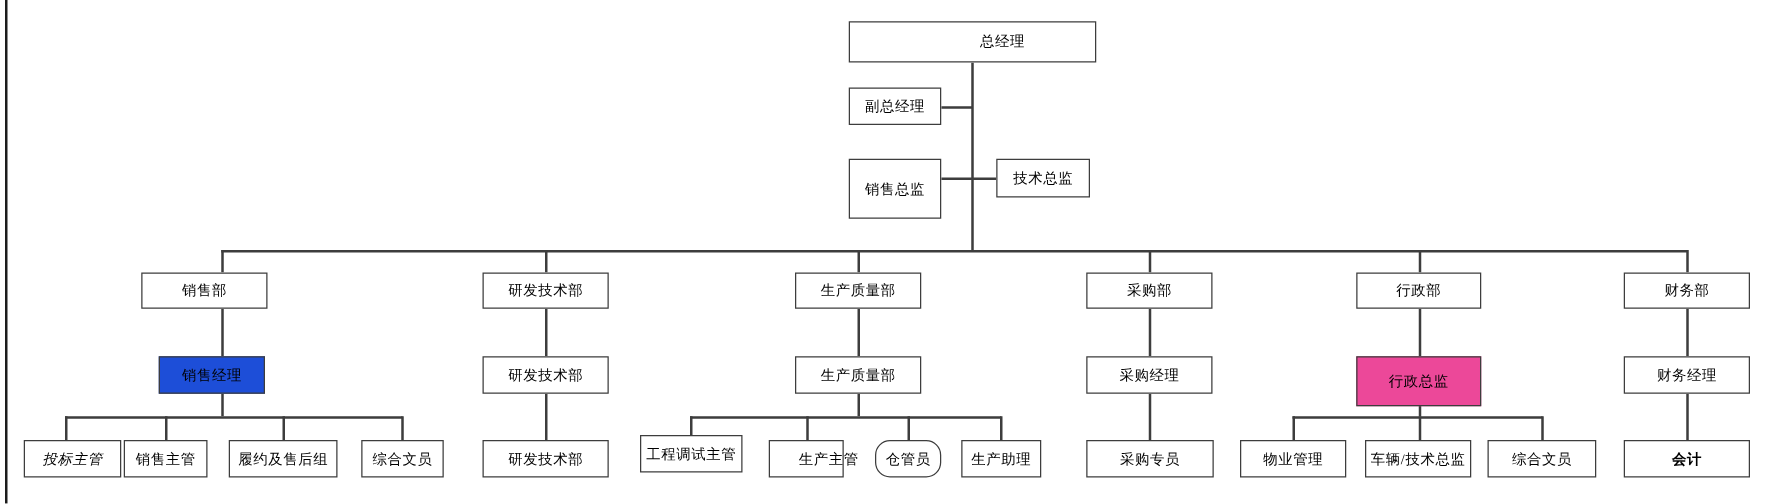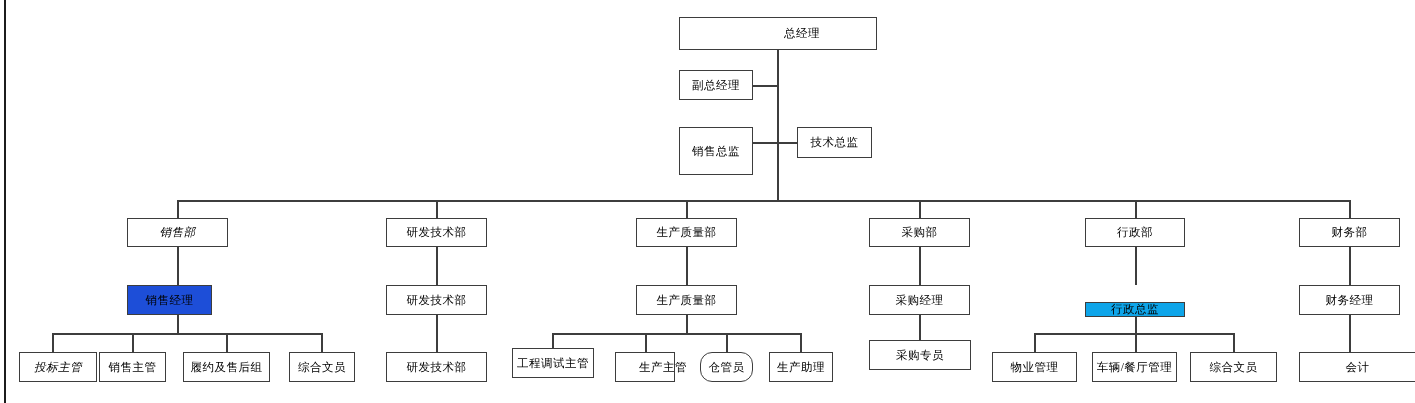--- a/index.html
+++ b/index.html
@@ -93,21 +93,21 @@
   </div>
 
   <div class="node" style="left: 679px; top: 127px; width: 74px; height: 48px; border-color: rgb(61, 61, 61); background: rgb(255, 255, 255);">
     <span class="node-label" style="color: rgb(0, 0, 0);">销售总监</span>
   </div>
 
   <div class="node" style="left: 797px; top: 127px; width: 75px; height: 31px; border-color: rgb(61, 61, 61); background: rgb(255, 255, 255);">
     <span class="node-label" style="color: rgb(0, 0, 0);">技术总监</span>
   </div>
 
-  <div class="node" style="left: 127px; top: 218px; width: 101px; height: 29px; border-color: rgb(61, 61, 61); background: rgb(255, 255, 255); font-style: italic;">
+  <div class="node" style="left: 113px; top: 218px; width: 101px; height: 29px; border-color: rgb(61, 61, 61); background: rgb(255, 255, 255);">
     <span class="node-label" style="color: rgb(0, 0, 0);">销售部</span>
   </div>
 
   <div class="node" style="left: 386px; top: 218px; width: 101px; height: 29px; border-color: rgb(61, 61, 61); background: rgb(255, 255, 255);">
     <span class="node-label" style="color: rgb(0, 0, 0);">研发技术部</span>
   </div>
 
   <div class="node" style="left: 636px; top: 218px; width: 101px; height: 29px; border-color: rgb(61, 61, 61); background: rgb(255, 255, 255);">
     <span class="node-label" style="color: rgb(0, 0, 0);">生产质量部</span>
   </div>
@@ -133,21 +133,21 @@
   </div>
 
   <div class="node" style="left: 636px; top: 285px; width: 101px; height: 30px; border-color: rgb(61, 61, 61); background: rgb(255, 255, 255);">
     <span class="node-label" style="color: rgb(0, 0, 0);">生产质量部</span>
   </div>
 
   <div class="node" style="left: 869px; top: 285px; width: 101px; height: 30px; border-color: rgb(61, 61, 61); background: rgb(255, 255, 255);">
     <span class="node-label" style="color: rgb(0, 0, 0); text-align: right;">采购经理</span>
   </div>
 
-  <div class="node" style="left: 1085px; top: 285px; width: 100px; height: 15px; border-color: rgb(61, 61, 61); background: #0ea5e9; margin-top: 17px;">
+  <div class="node" style="left: 1085px; top: 285px; width: 100px; height: 40px; border-color: rgb(61, 61, 61); background: #ec4899;">
     <span class="node-label" style="color: rgb(0, 0, 0);">行政总监</span>
   </div>
 
   <div class="node" style="left: 1299px; top: 285px; width: 101px; height: 30px; border-color: rgb(61, 61, 61); background: rgb(255, 255, 255);">
     <span class="node-label" style="color: rgb(0, 0, 0); text-align: right;">财务经理</span>
   </div>
 
   <div class="node" style="left: 19px; top: 352px; width: 78px; height: 30px; border-color: rgb(61, 61, 61); background: rgb(255, 255, 255); font-style: italic;">
     <span class="node-label" style="color: rgb(0, 0, 0);">投标主管</span>
   </div>
@@ -177,33 +177,33 @@
   </div>
 
   <div class="node" style="left: 700px; top: 352px; width: 53px; height: 30px; border-color: rgb(61, 61, 61); background: rgb(255, 255, 255); border-radius: 12px;">
     <span class="node-label" style="color: rgb(0, 0, 0);">仓管员</span>
   </div>
 
   <div class="node" style="left: 769px; top: 352px; width: 64px; height: 30px; border-color: rgb(61, 61, 61); background: rgb(255, 255, 255);">
     <span class="node-label" style="color: rgb(0, 0, 0);">生产助理</span>
   </div>
 
-  <div class="node" style="left: 869px; top: 340px; width: 102px; height: 30px; border-color: rgb(61, 61, 61); background: rgb(255, 255, 255);">
+  <div class="node" style="left: 869px; top: 352px; width: 102px; height: 30px; border-color: rgb(61, 61, 61); background: rgb(255, 255, 255);">
     <span class="node-label" style="color: rgb(0, 0, 0);">采购专员</span>
   </div>
 
   <div class="node" style="left: 992px; top: 352px; width: 85px; height: 30px; border-color: rgb(61, 61, 61); background: rgb(255, 255, 255);">
     <span class="node-label" style="color: rgb(0, 0, 0);">物业管理</span>
   </div>
 
   <div class="node" style="left: 1092px; top: 352px; width: 85px; height: 30px; border-color: rgb(61, 61, 61); background: rgb(255, 255, 255);">
-    <span class="node-label" style="color: rgb(0, 0, 0);">车辆/餐厅管理</span>
+    <span class="node-label" style="color: rgb(0, 0, 0);">车辆/技术总监</span>
   </div>
 
   <div class="node" style="left: 1190px; top: 352px; width: 87px; height: 30px; border-color: rgb(61, 61, 61); background: rgb(255, 255, 255);">
     <span class="node-label" style="color: rgb(0, 0, 0);">综合文员</span>
   </div>
 
-  <div class="node" style="left: 1299px; top: 352px; width: 117px; height: 30px; border-color: rgb(61, 61, 61); background: rgb(255, 255, 255);">
+  <div class="node" style="left: 1299px; top: 352px; width: 101px; height: 30px; border-color: rgb(61, 61, 61); background: rgb(255, 255, 255); font-weight: bold;">
     <span class="node-label" style="color: rgb(0, 0, 0);">会计</span>
   </div>
 </div>
 </div>
 
 </body></html>

